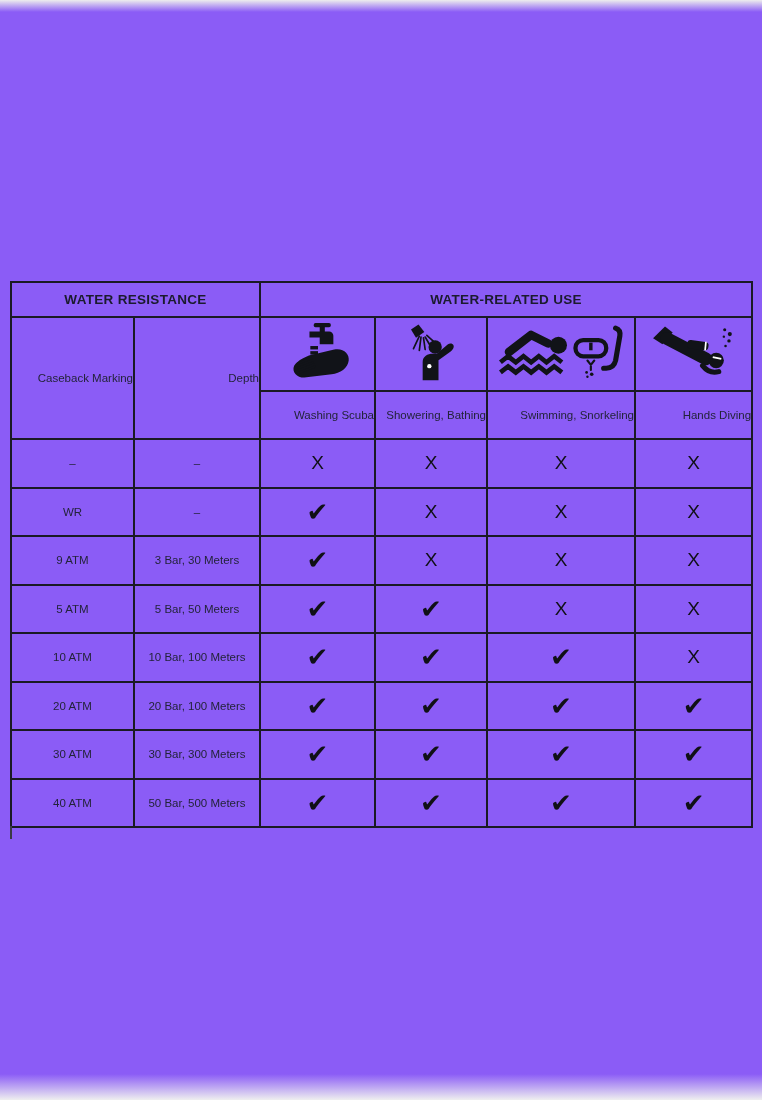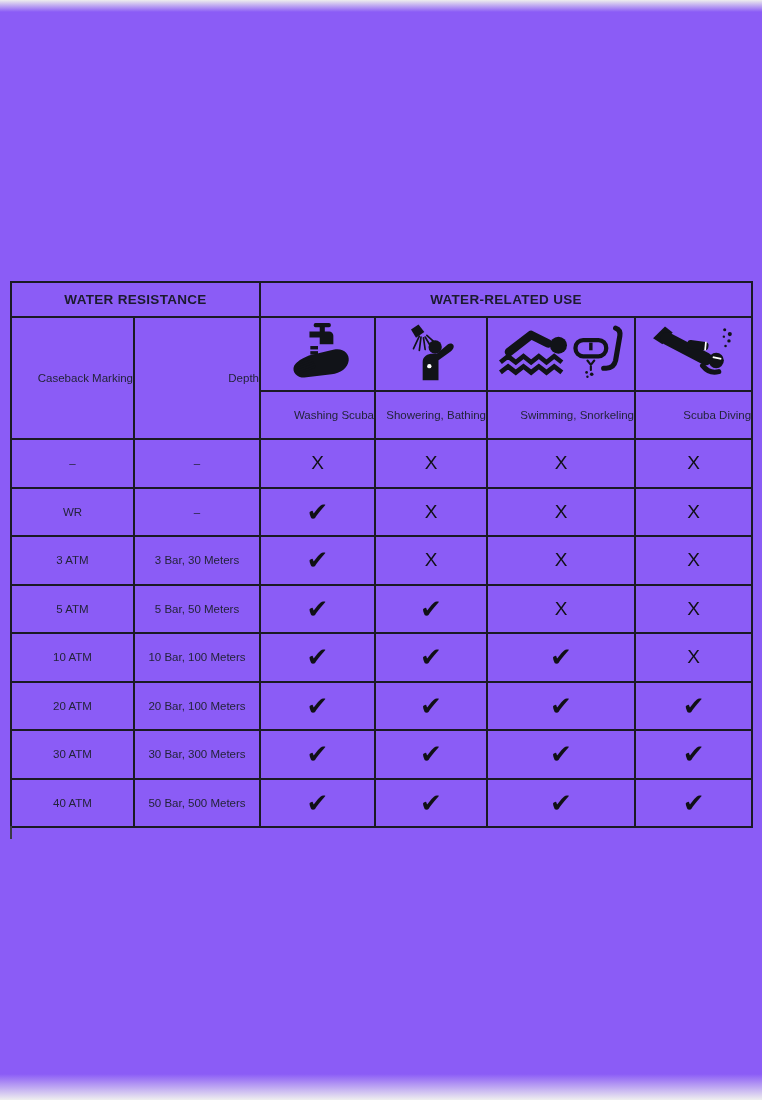--- a/index.html
+++ b/index.html
@@ -187,42 +187,42 @@
               <circle class="pict" cx="89" cy="27" r="1.5"></circle>
             </svg>
           </span>
         </th>
       </tr>
 
       <tr class="label-row">
         <th>Washing Scuba</th>
         <th>Showering, Bathing</th>
         <th>Swimming, Snorkeling</th>
-        <th>Scuba Diving</th>
+        <th>Hands Diving</th>
       </tr>
     </thead>
     <tbody>
         <tr class="data-row">
           <td class="side-cell">–</td>
           <td class="side-cell">–</td>
           <td class="mark cross">X</td>
           <td class="mark cross">X</td>
           <td class="mark cross">X</td>
           <td class="mark cross">X</td>
         </tr>
         <tr class="data-row">
           <td class="side-cell">WR</td>
           <td class="side-cell">–</td>
           <td class="mark check">✔</td>
           <td class="mark cross">X</td>
           <td class="mark cross">X</td>
           <td class="mark cross">X</td>
         </tr>
         <tr class="data-row">
-          <td class="side-cell">3 ATM</td>
+          <td class="side-cell">9 ATM</td>
           <td class="side-cell">3 Bar, 30 Meters</td>
           <td class="mark check">✔</td>
           <td class="mark cross">X</td>
           <td class="mark cross">X</td>
           <td class="mark cross">X</td>
         </tr>
         <tr class="data-row">
           <td class="side-cell">5 ATM</td>
           <td class="side-cell">5 Bar, 50 Meters</td>
           <td class="mark check">✔</td>

